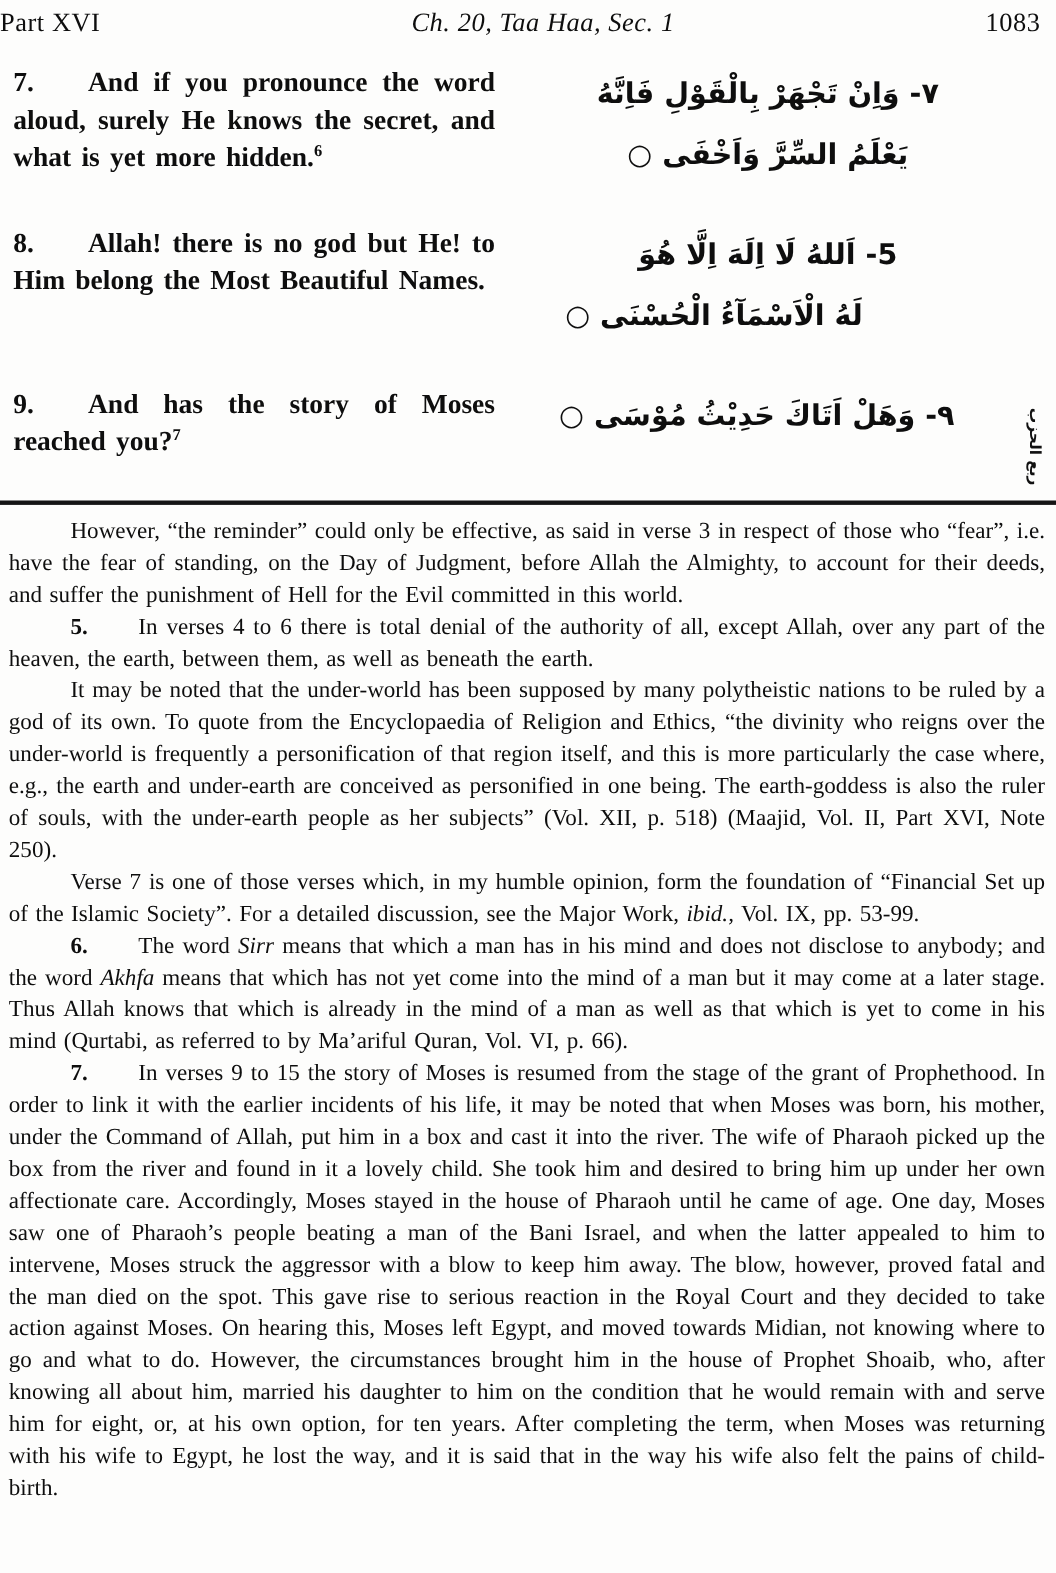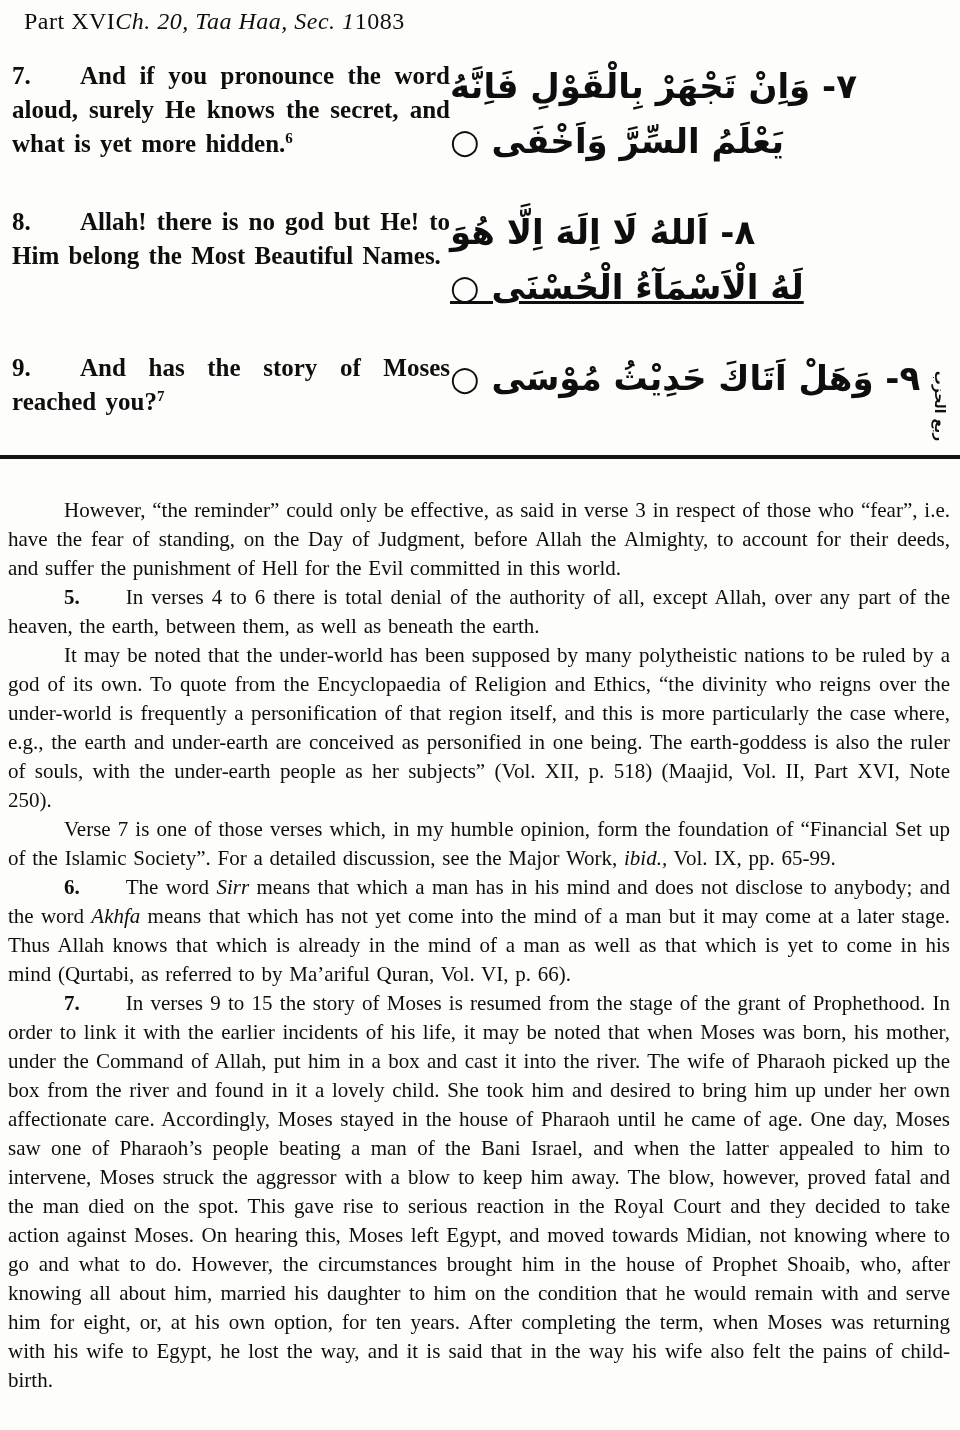--- a/index.html
+++ b/index.html
@@ -7,65 +7,64 @@
     position:relative;
     width:960px;height:1430px;
     margin:0 auto;
     background:#fdfdfc;
     color:#0e0e0e;
     font-family:"Liberation Serif", serif;
     overflow:hidden;
   }
   
   .hdr{
-    display:flex;align-items:baseline;
-    padding:8px 14px 0 24px;
+    display:flex;justify-content:space-between;align-items:baseline;
+    padding:8px 14px 0 0;
     font-size:24px;letter-spacing:.5px;
   }
   .hdr .chap{font-style:italic;}
   
   .verses{margin-top:24px;padding:0 6px 0 12px;}
   .verse-row{display:flex;margin-bottom:36px;}
   .verse-en{
     width:438px;flex:0 0 438px;
     font-weight:bold;font-size:25px;line-height:34px;
     text-align:justify;
     word-spacing:3px;
   }
   .verse-num{display:inline-block;width:68px;}
   .verse-en sup{font-size:60%;line-height:0;vertical-align:super;}
   .verse-ar{
     flex:1;
-    direction:rtl;text-align:left;
+    direction:rtl;text-align:center;
     font-family:"DejaVu Sans", sans-serif;
     font-weight:bold;
-    font-size:34px;line-height:55px;
+    font-size:26px;line-height:55px;
     padding-right:8px;
   }
   .ar-line{white-space:nowrap;}
   .v0 .l1{}
-  .v1 .l1{margin-right:98px;text-decoration:underline;}
+  .v1 .l1{margin-right:98px;}
   .v2 .l0{margin-right:20px;}
   
   .margin-note{
     position:absolute;right:-16px;top:398px;
     transform:rotate(90deg);transform-origin:center;
     font-family:"DejaVu Sans", sans-serif;
     font-size:14px;font-weight:bold;color:#111;
     white-space:nowrap;
   }
   
   .divider{border:none;border-top:4px solid #151515;margin:0;}
   
   .commentary{
     padding:9px 10px 0 8px;
     font-size:21px;line-height:29px;
     text-align:justify;
     word-spacing:1.5px;
-    margin-top:28px;
   }
   .para{margin:0;text-indent:56px;}
   .para .i{font-style:italic;}
   .para .num{font-weight:bold;margin-right:46px;}
 </style>
 </head>
 <body>
 
 <div class="page">
 
@@ -79,38 +78,38 @@
       <div class="verse-row v0">
         <div class="verse-en"><span class="verse-num">7.</span>And if you pronounce the word aloud, surely He knows the secret, and what is yet more hidden.<sup>6</sup></div>
         <div class="verse-ar" dir="rtl">
           <div class="ar-line l0">٧- وَاِنْ تَجْهَرْ بِالْقَوْلِ فَاِنَّهُ</div>
           <div class="ar-line l1">يَعْلَمُ السِّرَّ وَاَخْفَى ○</div>
         </div>
       </div>
       <div class="verse-row v1">
         <div class="verse-en"><span class="verse-num">8.</span>Allah! there is no god but He! to Him belong the Most Beautiful Names.</div>
         <div class="verse-ar" dir="rtl">
-          <div class="ar-line l0">٨- اَللهُ لَا اِلَهَ اِلَّا هُوَ</div>
+          <div class="ar-line l0">5- اَللهُ لَا اِلَهَ اِلَّا هُوَ</div>
           <div class="ar-line l1">لَهُ الْاَسْمَآءُ الْحُسْنَى ○</div>
         </div>
       </div>
       <div class="verse-row v2">
         <div class="verse-en"><span class="verse-num">9.</span>And has the story of Moses reached you?<sup>7</sup></div>
         <div class="verse-ar" dir="rtl">
           <div class="ar-line l0">٩- وَهَلْ اَتَاكَ حَدِيْثُ مُوْسَى ○</div>
         </div>
       </div>
     </section>
 
   <div class="margin-note">ربع الحزب</div>
 
   <hr class="divider">
 
   <section class="commentary" id="commentary">
       <p class="para"><span>However, “the reminder” could only be effective, as said in verse 3 in respect of those who “fear”, i.e. have the fear of standing, on the Day of Judgment, before Allah the Almighty, to account for their deeds, and suffer the punishment of Hell for the Evil committed in this world.</span></p>
       <p class="para"><span class="num">5.</span><span>In verses 4 to 6 there is total denial of the authority of all, except Allah, over any part of the heaven, the earth, between them, as well as beneath the earth.</span></p>
       <p class="para"><span>It may be noted that the under-world has been supposed by many polytheistic nations to be ruled by a god of its own. To quote from the Encyclopaedia of Religion and Ethics, “the divinity who reigns over the under-world is frequently a personification of that region itself, and this is more particularly the case where, e.g., the earth and under-earth are conceived as personified in one being. The earth-goddess is also the ruler of souls, with the under-earth people as her subjects” (Vol. XII, p. 518) (Maajid, Vol. II, Part XVI, Note 250).</span></p>
-      <p class="para"><span>Verse 7 is one of those verses which, in my humble opinion, form the foundation of “Financial Set up of the Islamic Society”. For a detailed discussion, see the Major Work, </span><span class="i">ibid.,</span><span> Vol. IX, pp. 65-99.</span></p>
+      <p class="para"><span>Verse 7 is one of those verses which, in my humble opinion, form the foundation of “Financial Set up of the Islamic Society”. For a detailed discussion, see the Major Work, </span><span class="i">ibid.,</span><span> Vol. IX, pp. 53-99.</span></p>
       <p class="para"><span class="num">6.</span><span>The word </span><span class="i">Sirr</span><span> means that which a man has in his mind and does not disclose to anybody; and the word </span><span class="i">Akhfa</span><span> means that which has not yet come into the mind of a man but it may come at a later stage. Thus Allah knows that which is already in the mind of a man as well as that which is yet to come in his mind (Qurtabi, as referred to by Ma’ariful Quran, Vol. VI, p. 66).</span></p>
       <p class="para"><span class="num">7.</span><span>In verses 9 to 15 the story of Moses is resumed from the stage of the grant of Prophethood. In order to link it with the earlier incidents of his life, it may be noted that when Moses was born, his mother, under the Command of Allah, put him in a box and cast it into the river. The wife of Pharaoh picked up the box from the river and found in it a lovely child. She took him and desired to bring him up under her own affectionate care. Accordingly, Moses stayed in the house of Pharaoh until he came of age. One day, Moses saw one of Pharaoh’s people beating a man of the Bani Israel, and when the latter appealed to him to intervene, Moses struck the aggressor with a blow to keep him away. The blow, however, proved fatal and the man died on the spot. This gave rise to serious reaction in the Royal Court and they decided to take action against Moses. On hearing this, Moses left Egypt, and moved towards Midian, not knowing where to go and what to do. However, the circumstances brought him in the house of Prophet Shoaib, who, after knowing all about him, married his daughter to him on the condition that he would remain with and serve him for eight, or, at his own option, for ten years. After completing the term, when Moses was returning with his wife to Egypt, he lost the way, and it is said that in the way his wife also felt the pains of child-birth.</span></p>
     </section>
 
 </div>
 
 </body></html>

